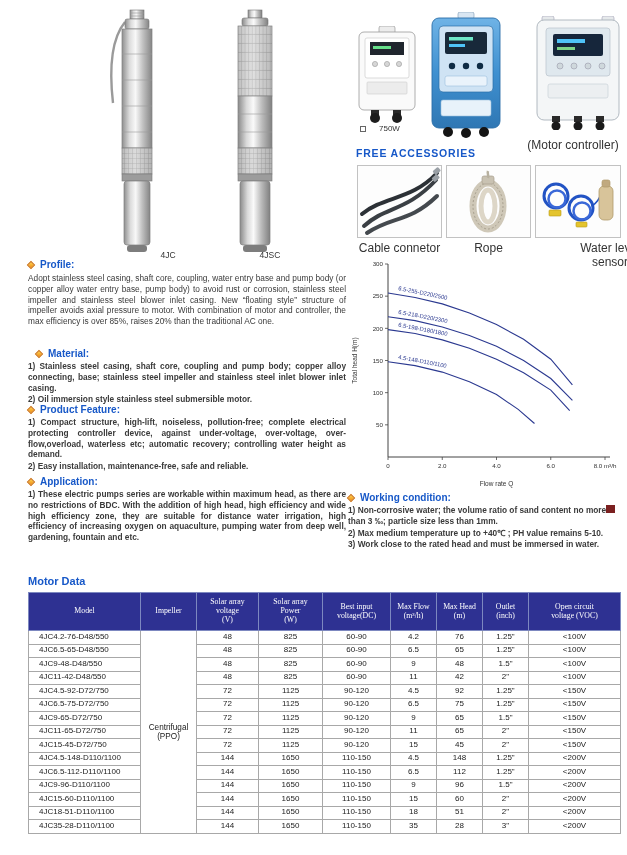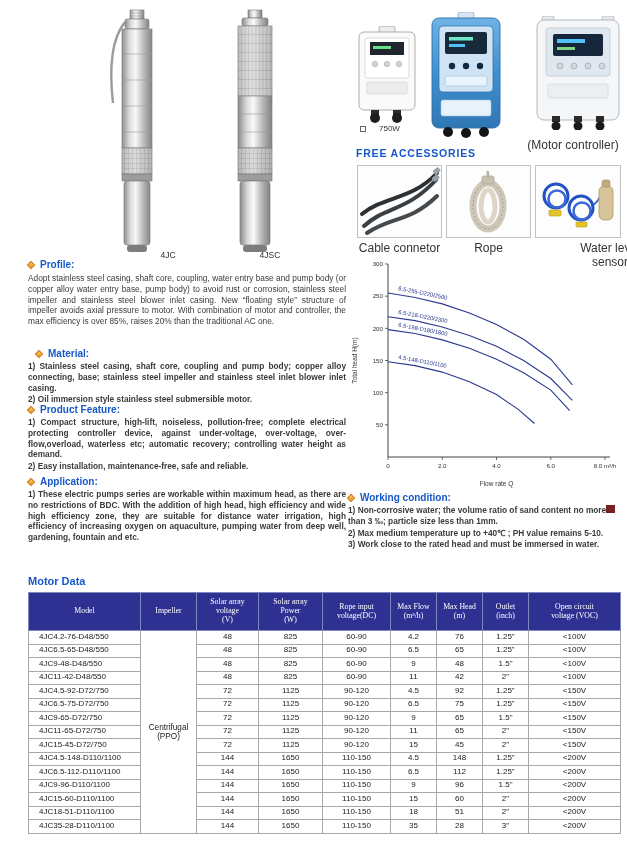--- a/index.html
+++ b/index.html
@@ -298,21 +298,21 @@
     <thead>
         <tr id="motor-thead-row">
           <th>Model</th>
           <th>Impeller</th>
           <th>Solar array
 voltage
 (V)</th>
           <th>Solar array
 Power
 (W)</th>
-          <th>Rope input
+          <th>Best input
 voltage(DC)</th>
           <th>Max Flow
 (m³/h)</th>
           <th>Max Head
 (m)</th>
           <th>Outlet
 (inch)</th>
           <th>Open circuit
 voltage (VOC)</th>
         </tr>

